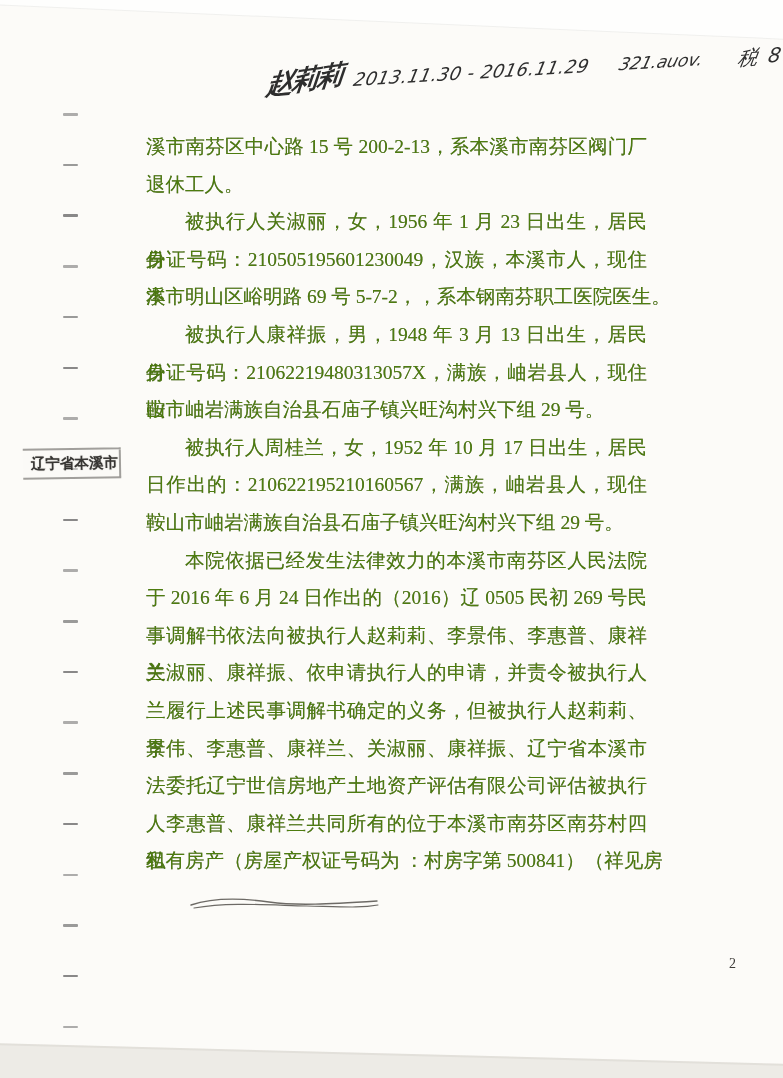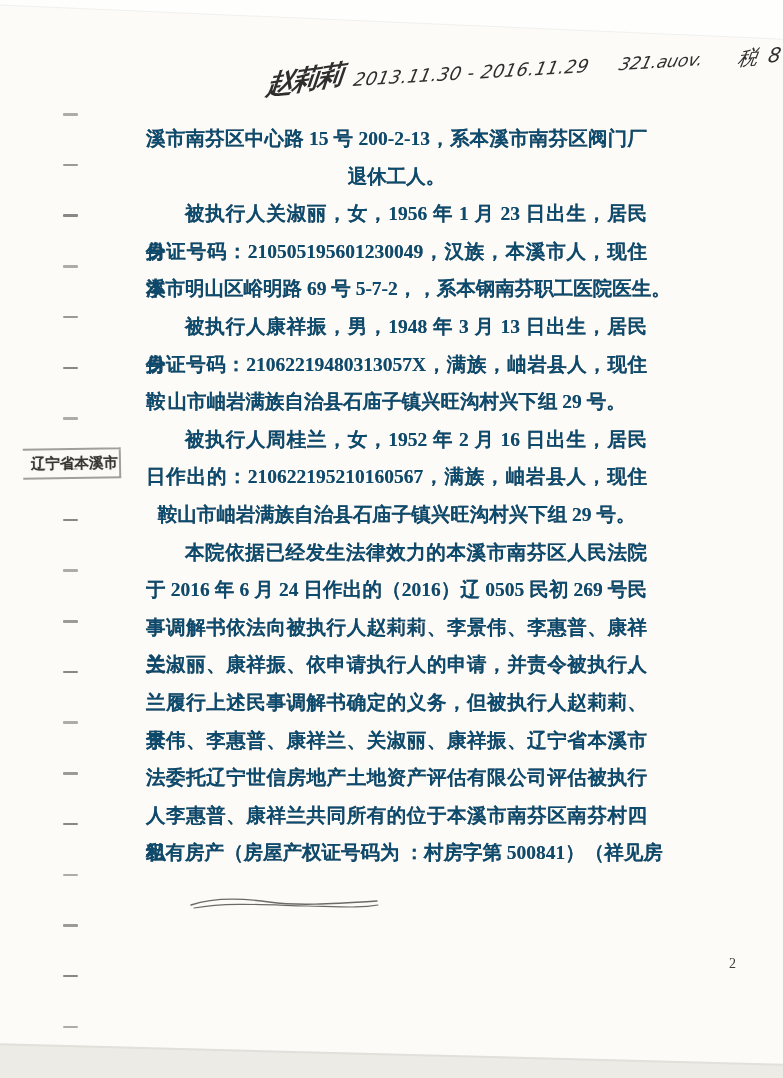--- a/index.html
+++ b/index.html
@@ -105,32 +105,31 @@
     font-size: 14.5px;
     font-weight: bold;
     color: rgba(38,36,34,0.85);
     text-shadow: 0 0 1px rgba(70,66,60,0.55);
     white-space: nowrap;
     padding-right: 1px;
   }
   .textblock {
     position: absolute;
     left: 146px;
-    top: 120px;
+    top: 128px;
     width: 501px;
     font-size: 19.5px;
-    color: #0c4a6e;
+    color: #4d7c0f;
     text-shadow: 0 0 0.5px rgba(45,42,38,0.55);
-    font-weight: bold;
   }
   .line {
     height: 37.6px;
     line-height: 37.6px;
     white-space: nowrap;
-    text-align: center;
+    text-align: left;
   }
   .line.j {
     white-space: normal;
     text-align: justify;
     text-align-last: justify;
   }
   .line.ind { text-indent: 39px; }
   .wavy {
     position: absolute;
     left: 189px;
@@ -188,21 +187,21 @@
 
   <div class="textblock" id="document-body">
       <div class="line j">溪市南芬区中心路 15 号 200-2-13，系本溪市南芬区阀门厂</div>
       <div class="line">退休工人。</div>
       <div class="line j ind">被执行人关淑丽，女，1956 年 1 月 23 日出生，居民身</div>
       <div class="line j">份证号码：210505195601230049，汉族，本溪市人，现住本</div>
       <div class="line">溪市明山区峪明路 69 号 5-7-2，，系本钢南芬职工医院医生。</div>
       <div class="line j ind">被执行人康祥振，男，1948 年 3 月 13 日出生，居民身</div>
       <div class="line j">份证号码：21062219480313057X，满族，岫岩县人，现住鞍</div>
       <div class="line">山市岫岩满族自治县石庙子镇兴旺沟村兴下组 29 号。</div>
-      <div class="line j ind">被执行人周桂兰，女，1952 年 2 月 16 日出生，居民</div>
+      <div class="line j ind">被执行人周桂兰，女，1952 年 10 月 17 日出生，居民</div>
       <div class="line j">日作出的：210622195210160567，满族，岫岩县人，现住</div>
       <div class="line">鞍山市岫岩满族自治县石庙子镇兴旺沟村兴下组 29 号。</div>
       <div class="line j ind">本院依据已经发生法律效力的本溪市南芬区人民法院</div>
       <div class="line j">于 2016 年 6 月 24 日作出的（2016）辽 0505 民初 269 号民</div>
       <div class="line j">事调解书依法向被执行人赵莉莉、李景伟、李惠普、康祥兰、</div>
       <div class="line j">关淑丽、康祥振、依申请执行人的申请，并责令被执行人</div>
       <div class="line j">兰履行上述民事调解书确定的义务，但被执行人赵莉莉、李</div>
       <div class="line j">景伟、李惠普、康祥兰、关淑丽、康祥振、辽宁省本溪市</div>
       <div class="line j">法委托辽宁世信房地产土地资产评估有限公司评估被执行</div>
       <div class="line j">人李惠普、康祥兰共同所有的位于本溪市南芬区南芬村四组</div>

